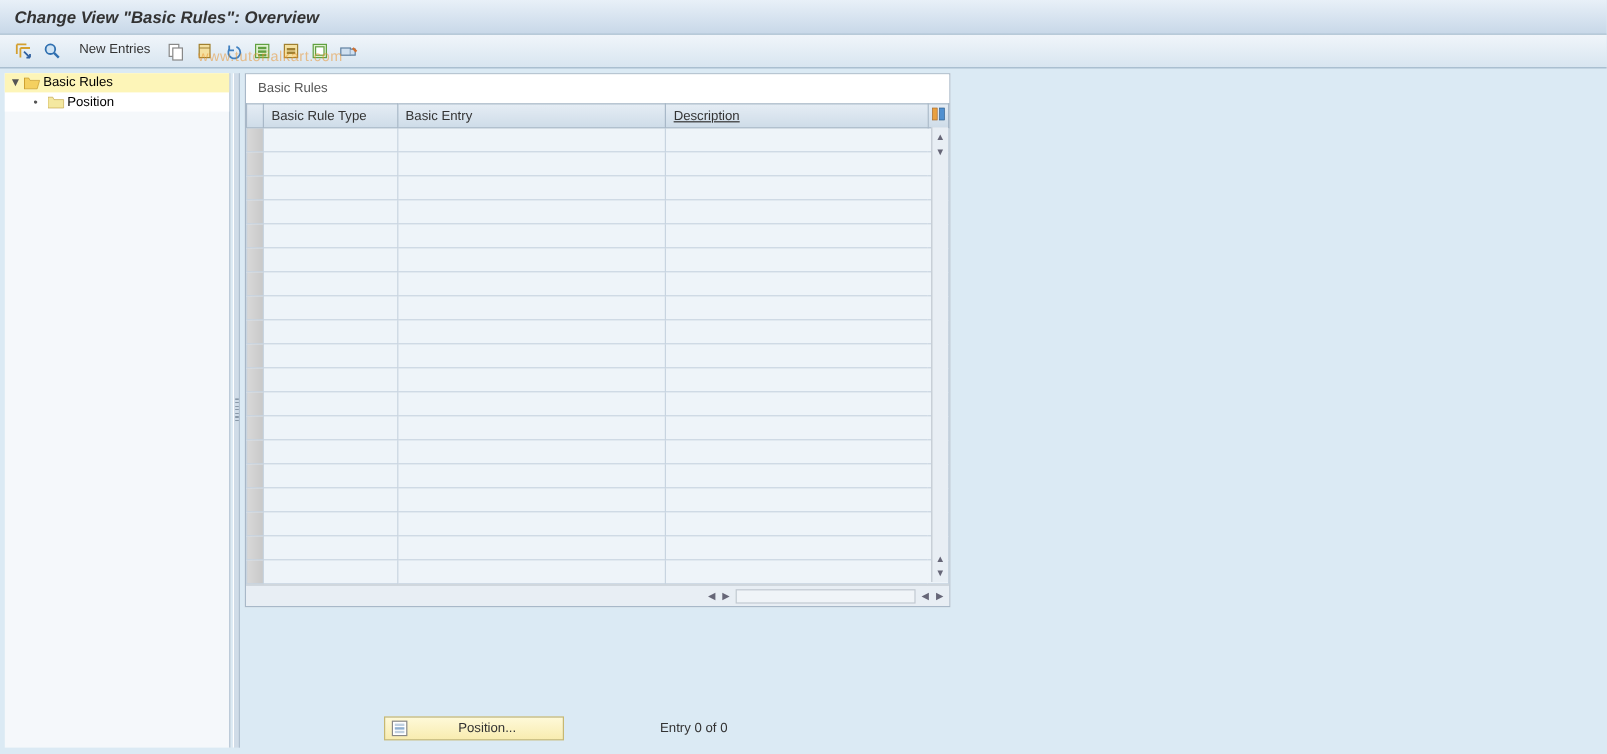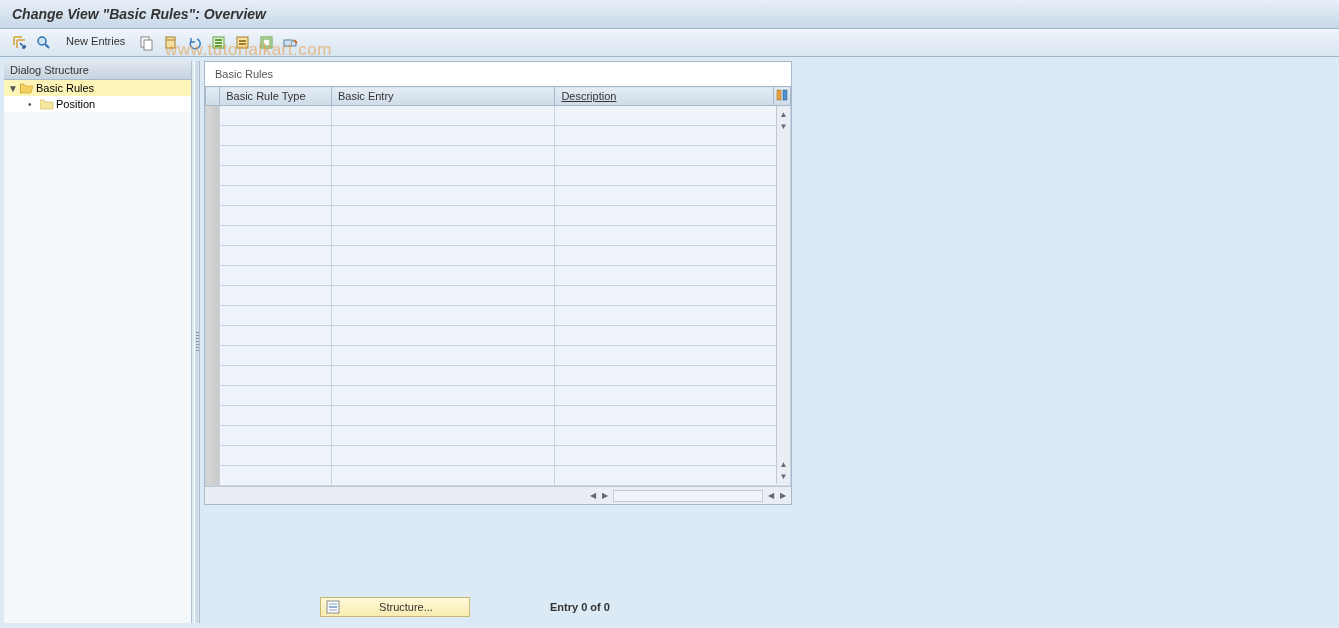--- a/index.html
+++ b/index.html
@@ -37,21 +37,21 @@
       padding: 2px 6px;
       cursor: pointer;
       color: #333;
       margin: 0 2px;
     }
     
     .watermark {
       position: absolute;
       top: 40px;
       left: 165px;
-      font-size: 17px;
+      font-size: 12px;
       color: rgba(234, 150, 50, 0.55);
       font-weight: normal;
       pointer-events: none;
       z-index: 100;
       letter-spacing: 0.5px;
     }
     
     .main-content {
       display: flex;
       height: calc(100% - 58px);
@@ -233,21 +233,20 @@
       justify-content: center;
     }
     
     .position-btn .label {
       flex: 1;
       text-align: center;
     }
     
     .entry-text {
       color: #333;
-      font-weight: bold;
     }
     
     .splitter {
       width: 6px;
       background: #d0dce8;
       cursor: col-resize;
       border-left: 1px solid #fff;
       border-right: 1px solid #b0c0d0;
       margin: 4px 0;
       display: flex;
@@ -326,21 +325,20 @@
         <path d="M11 5 L14 8" stroke="#d07030" stroke-width="2"></path>
       </svg>
   </span>
 </div>
 
 <div class="watermark">www.tutorialkart.com</div>
 
 <div class="main-content">
 
   <div class="left-panel">
-    <div class="panel-header">Dialog Structure</div>
     <div class="tree">
       <div class="tree-item selected">
         <span class="tree-expand">▼</span>
         <span class="folder-icon">
           <svg width="14" height="12">
               <path d="M0 2 L4 2 L5 4 L13 4 L11 11 L0 11 Z" fill="#f4d060" stroke="#c09020" stroke-width="0.5"></path>
               <path d="M0 2 L0 11" stroke="#c09020"></path>
             </svg>
         </span>
         <span>Basic Rules</span>
@@ -519,18 +517,18 @@
     <div class="bottom-bar">
       <div class="position-btn">
         <span class="icon-box">
           <svg width="14" height="14">
               <rect x="1" y="1" width="12" height="12" fill="#fff" stroke="#888"></rect>
               <rect x="3" y="3" width="8" height="2" fill="#c0d0e0"></rect>
               <rect x="3" y="6" width="8" height="2" fill="#90b0d0"></rect>
               <rect x="3" y="9" width="8" height="2" fill="#c0d0e0"></rect>
             </svg>
         </span>
-        <span class="label">Structure...</span>
+        <span class="label">Position...</span>
       </div>
       <div class="entry-text">Entry 0 of 0</div>
     </div>
   </div>
 </div>
 
 </body></html>

